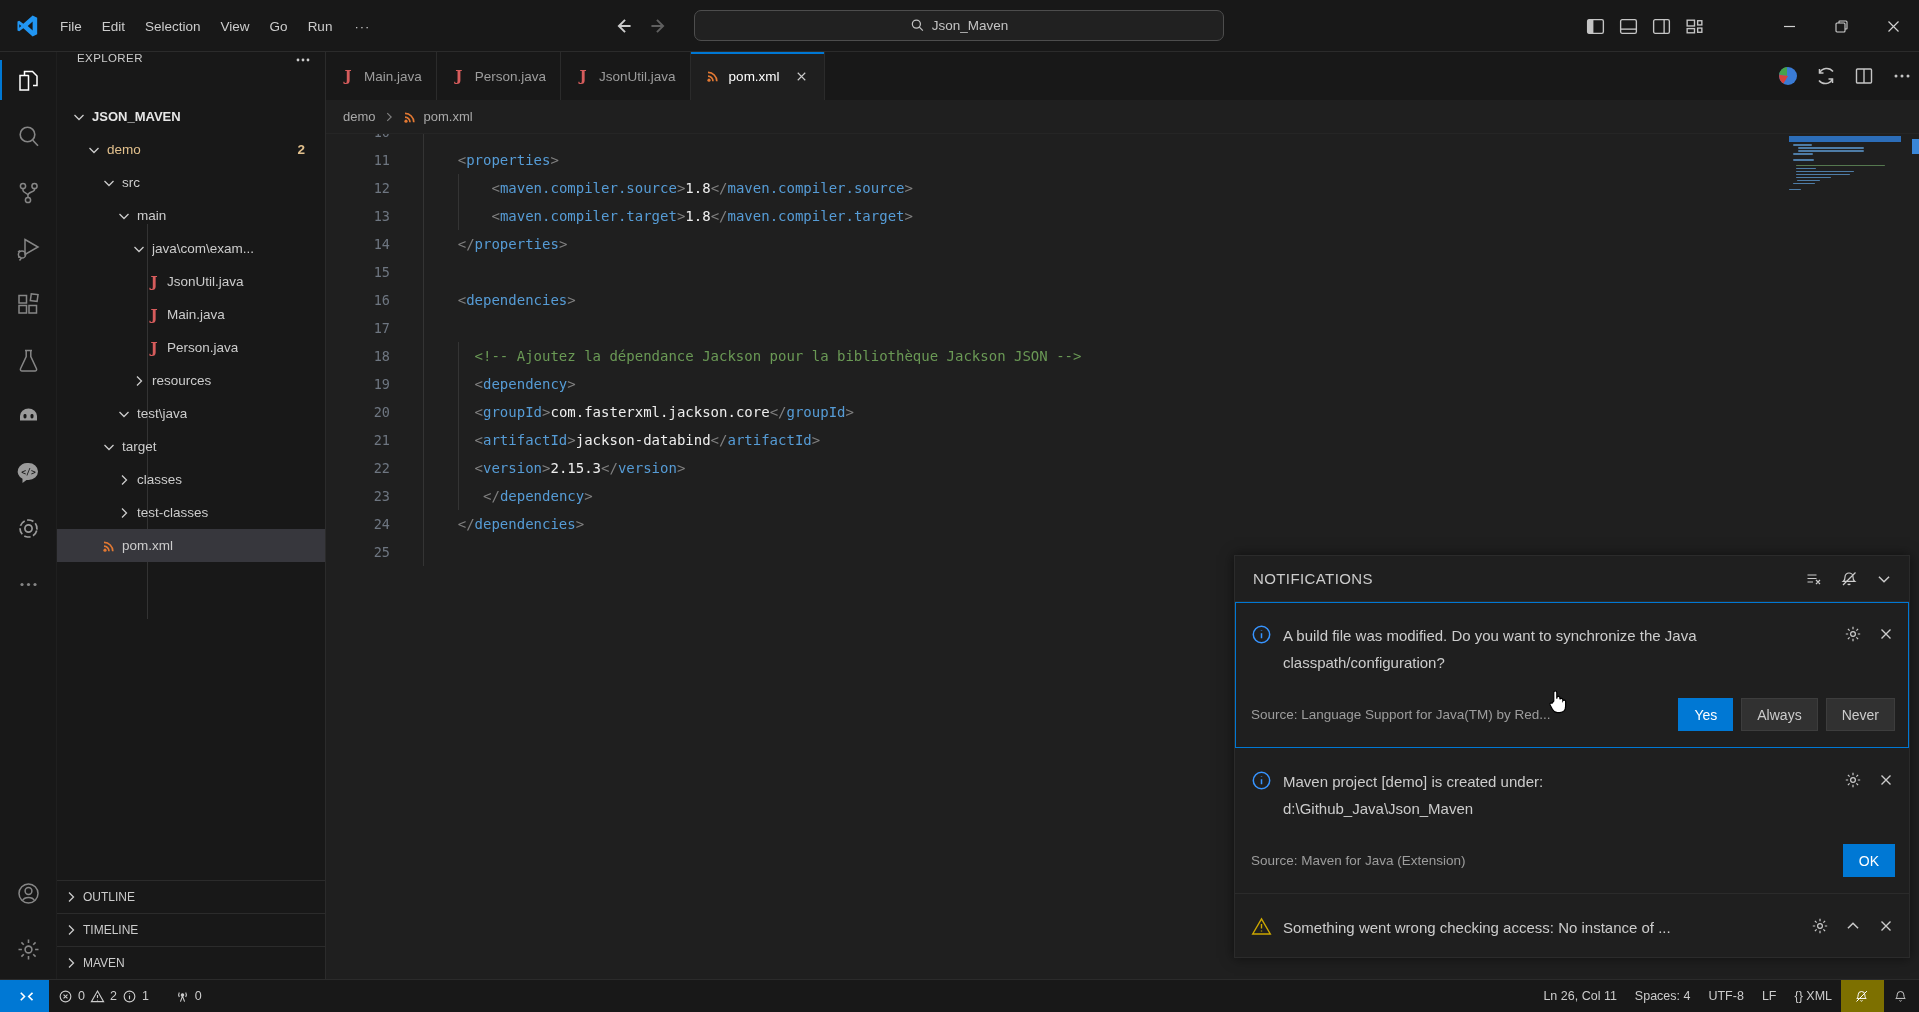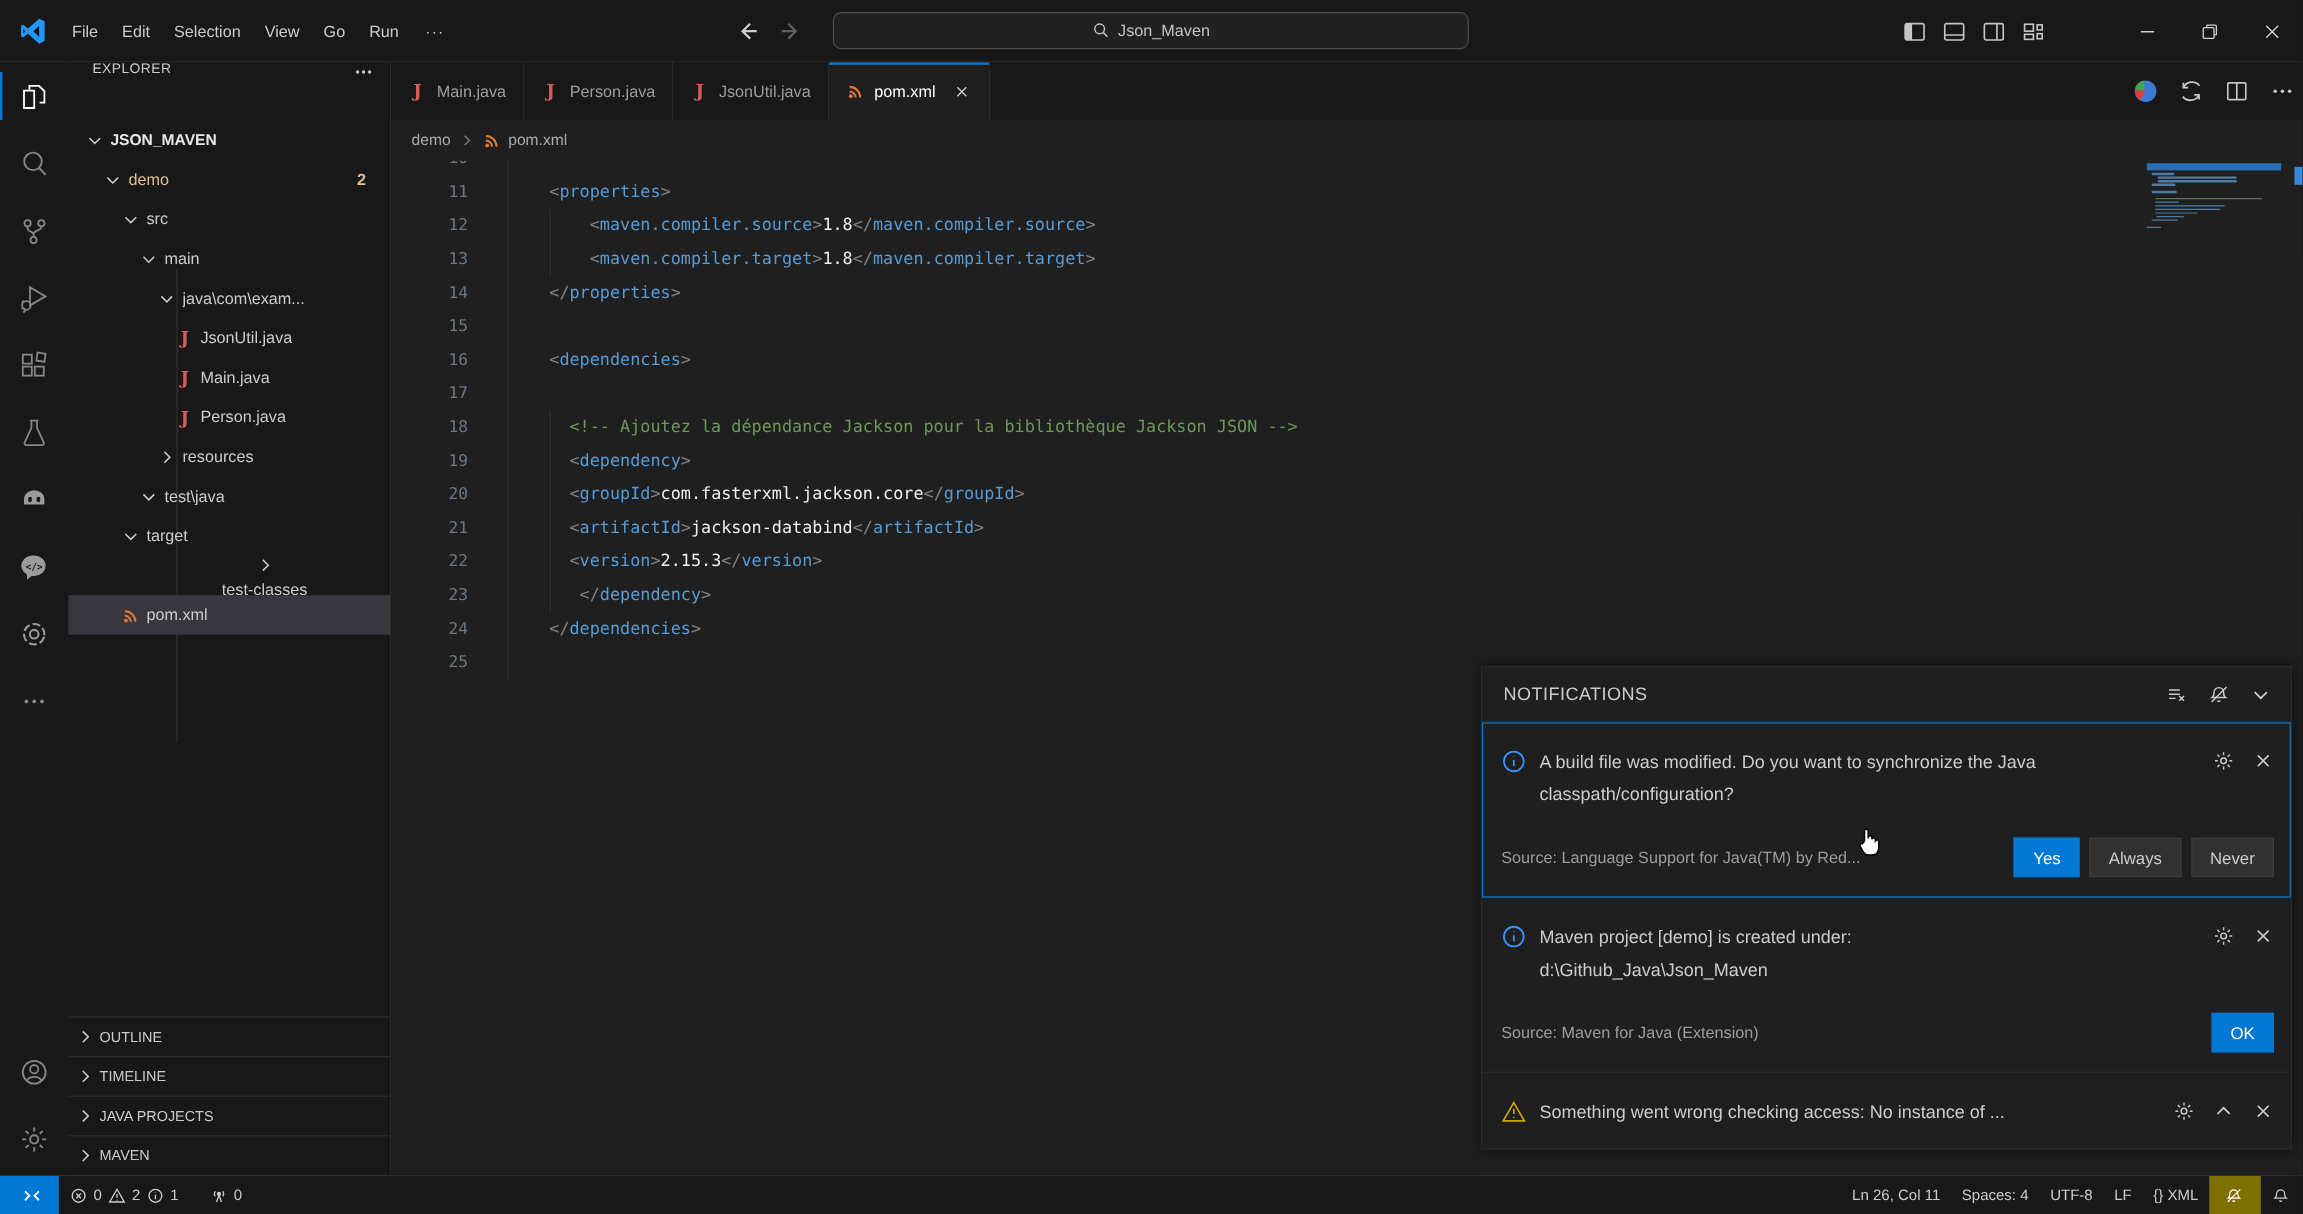--- a/index.html
+++ b/index.html
@@ -384,21 +384,29 @@
           <span class="label">test\java</span>
         </div>
         <div class="tree-row" style="padding-left: 44px;">
           <span class="chev">
             <svg viewBox="0 0 16 16" fill="none" stroke="currentColor" stroke-width="1.3" width="100%" height="100%">
               <path d="m3.5 6 4.5 4.5L12.5 6"></path>
             </svg>
           </span>
           <span class="label">target</span>
         </div>
-        <div class="tree-row" style="padding-left: 59px; flex-direction: column;">
+        <div class="tree-row" style="padding-left: 59px;">
+          <span class="chev">
+            <svg viewBox="0 0 16 16" fill="none" stroke="currentColor" stroke-width="1.3" width="100%" height="100%">
+              <path d="m6 3.5 4.5 4.5L6 12.5"></path>
+            </svg>
+          </span>
+          <span class="label">classes</span>
+        </div>
+        <div class="tree-row" style="padding-left: 59px;">
           <span class="chev">
             <svg viewBox="0 0 16 16" fill="none" stroke="currentColor" stroke-width="1.3" width="100%" height="100%">
               <path d="m6 3.5 4.5 4.5L6 12.5"></path>
             </svg>
           </span>
           <span class="label">test-classes</span>
         </div>
         <div class="tree-row selected" style="padding-left: 44px;">
           <span class="xico">
             <svg viewBox="0 0 16 16" width="100%" height="100%">
@@ -418,28 +426,20 @@
           </span>
           <span>OUTLINE</span>
         </div>
         <div class="sb-section">
           <span class="chev">
             <svg viewBox="0 0 16 16" fill="none" stroke="currentColor" stroke-width="1.3" width="100%" height="100%">
               <path d="m6 3.5 4.5 4.5L6 12.5"></path>
             </svg>
           </span>
           <span>TIMELINE</span>
-        </div>
-        <div class="sb-section">
-          <span class="chev">
-            <svg viewBox="0 0 16 16" fill="none" stroke="currentColor" stroke-width="1.3" width="100%" height="100%">
-              <path d="m6 3.5 4.5 4.5L6 12.5"></path>
-            </svg>
-          </span>
-          <span>JAVA PROJECTS</span>
         </div>
         <div class="sb-section">
           <span class="chev">
             <svg viewBox="0 0 16 16" fill="none" stroke="currentColor" stroke-width="1.3" width="100%" height="100%">
               <path d="m6 3.5 4.5 4.5L6 12.5"></path>
             </svg>
           </span>
           <span>MAVEN</span>
         </div>
       </div>

